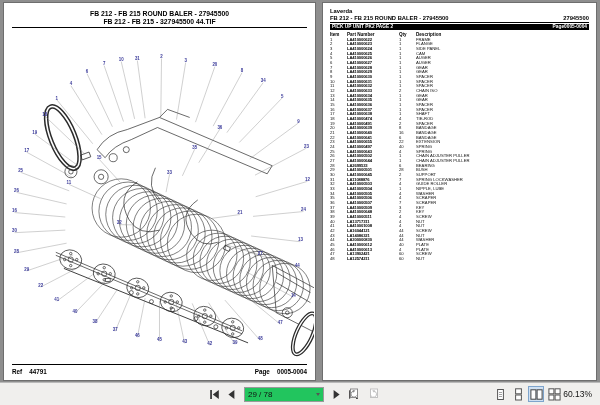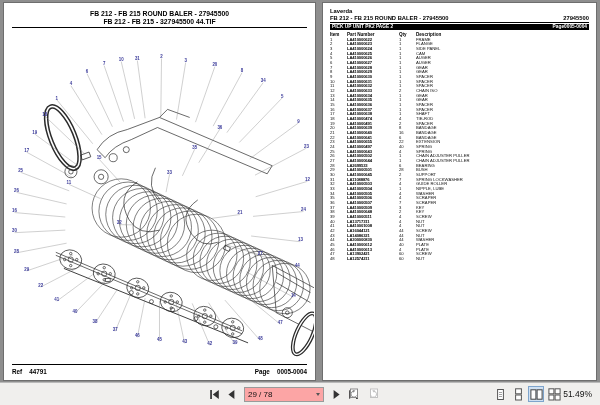--- a/index.html
+++ b/index.html
@@ -30,21 +30,21 @@
   .rp-thead{font-size:4.6px;font-weight:bold;margin-top:2px;color:#000}
   #parts-rows{margin-top:1px}
   .prow{font-size:4.2px;line-height:4.68px;height:4.68px;white-space:nowrap;color:#111}
   .prow .part{font-weight:bold;color:#000;letter-spacing:-0.15px}
 
   
   #toolbar{position:absolute;left:0;right:0;bottom:0;height:22px;background:#f0efed;border-top:1px solid #b9b9b9}
   .tb-item{position:absolute;top:0;height:22px;display:flex;align-items:center}
   #nav{left:207px;gap:2px}
   .tbtn{width:15px;height:16px;display:flex;align-items:center;justify-content:center;background:none;border:none;padding:0;cursor:pointer}
-  #page-box{width:72px;height:13px;background:#fca5a5;border:1px solid #9a9a9a;display:flex;align-items:center;
+  #page-box{width:72px;height:13px;background:#22c55e;border:1px solid #9a9a9a;display:flex;align-items:center;
             justify-content:space-between;font-size:8px;color:#111;padding:0 3px;margin:16px 3px}
   .caret{width:0;height:0;border-left:2.6px solid transparent;border-right:2.6px solid transparent;border-top:3.5px solid #555}
   #viewnav{left:345px;gap:5px}
   #layouts{left:492px;gap:2px}
   .libtn{width:16px;height:16px;display:flex;align-items:center;justify-content:center;
          border:1px solid transparent;background:none;padding:0;cursor:pointer}
   .libtn.active{background:#cfe0f2;border-color:#7ea4cc}
   #zoom-label{right:8px;font-size:8.5px;color:#111}
 </style>
 </head>
@@ -658,15 +658,15 @@
       <button class="libtn">
         <svg width="13" height="13" viewBox="0 0 13 13">
           <rect x="0.9" y="0.8" width="5" height="5" fill="#fff" stroke="#555"></rect>
           <rect x="7.1" y="0.8" width="5" height="5" fill="#fff" stroke="#555"></rect>
           <rect x="0.9" y="7" width="5" height="5" fill="#fff" stroke="#555"></rect>
           <rect x="7.1" y="7" width="5" height="5" fill="#fff" stroke="#555"></rect>
         </svg>
       </button>
     </div>
 
-    <div class="tb-item" id="zoom-label">51.49%</div>
+    <div class="tb-item" id="zoom-label">60.13%</div>
   </div>
 </div>
 
 </body></html>

